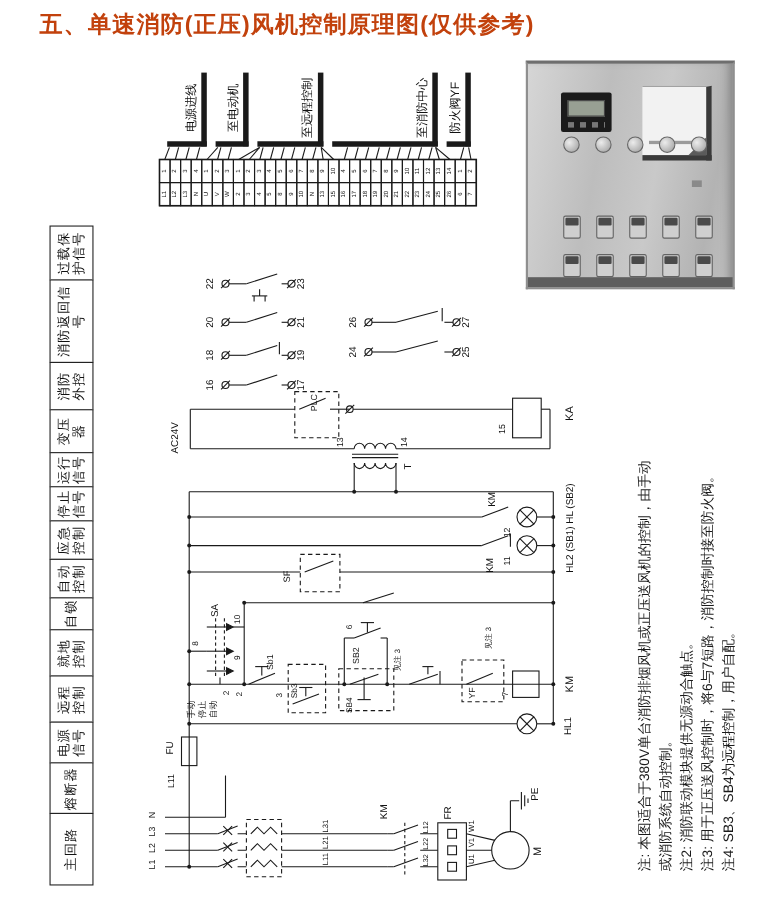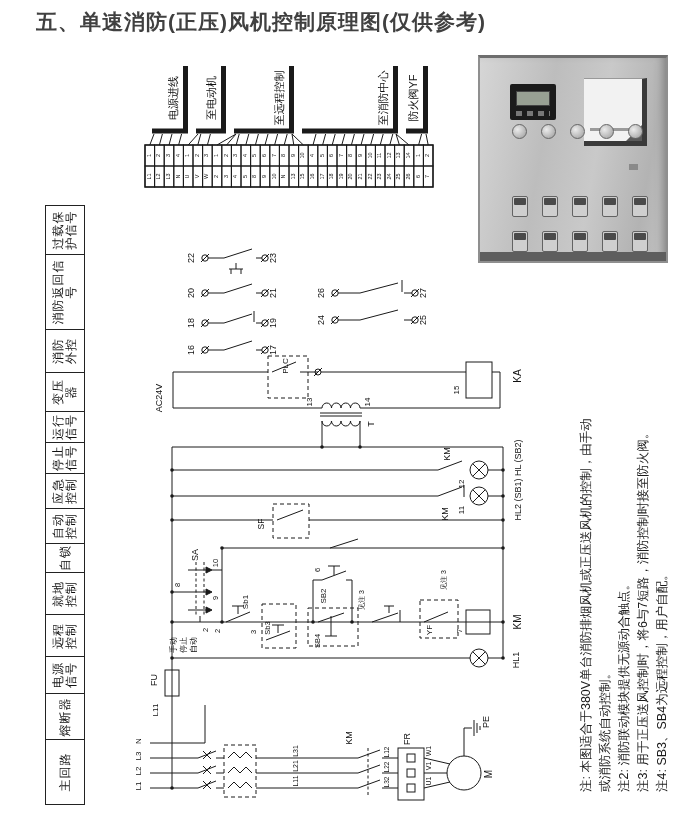--- a/index.html
+++ b/index.html
@@ -1,18 +1,18 @@
 <!DOCTYPE html>
 <html><head>
 <meta charset="utf-8">
 <style>
   html,body{margin:0;padding:0;background:#fff;}
   body{width:700px;height:828px;position:relative;font-family:"Liberation Sans","DejaVu Sans",sans-serif;color:#111;}
   .abs{position:absolute;}
-  #title{left:36px;top:8px;font-size:21px;font-weight:bold;letter-spacing:1px;color:#404040;white-space:nowrap;}
+  #title{left:36px;top:8px;font-size:21px;font-weight:bold;letter-spacing:1px;color:#c2410c;white-space:nowrap;}
   
   #sidebar{left:45px;top:205px;width:40px;}
   .sb-cell{box-sizing:border-box;width:40px;border:1px solid #222;margin-top:-1px;position:relative;background:#fff;}
   .sb-cell:first-child{margin-top:0;}
   .vlab{position:absolute;left:50%;top:50%;transform:translate(-50%,-50%) rotate(-90deg);
         font-size:12px;line-height:13px;text-align:center;white-space:pre-line;letter-spacing:1px;color:#111;}
   
   #notes{left:405px;top:524px;width:440px;height:96px;transform:rotate(-90deg);
          font-size:12.5px;line-height:19px;color:#1a1a1a;white-space:nowrap;}
   

